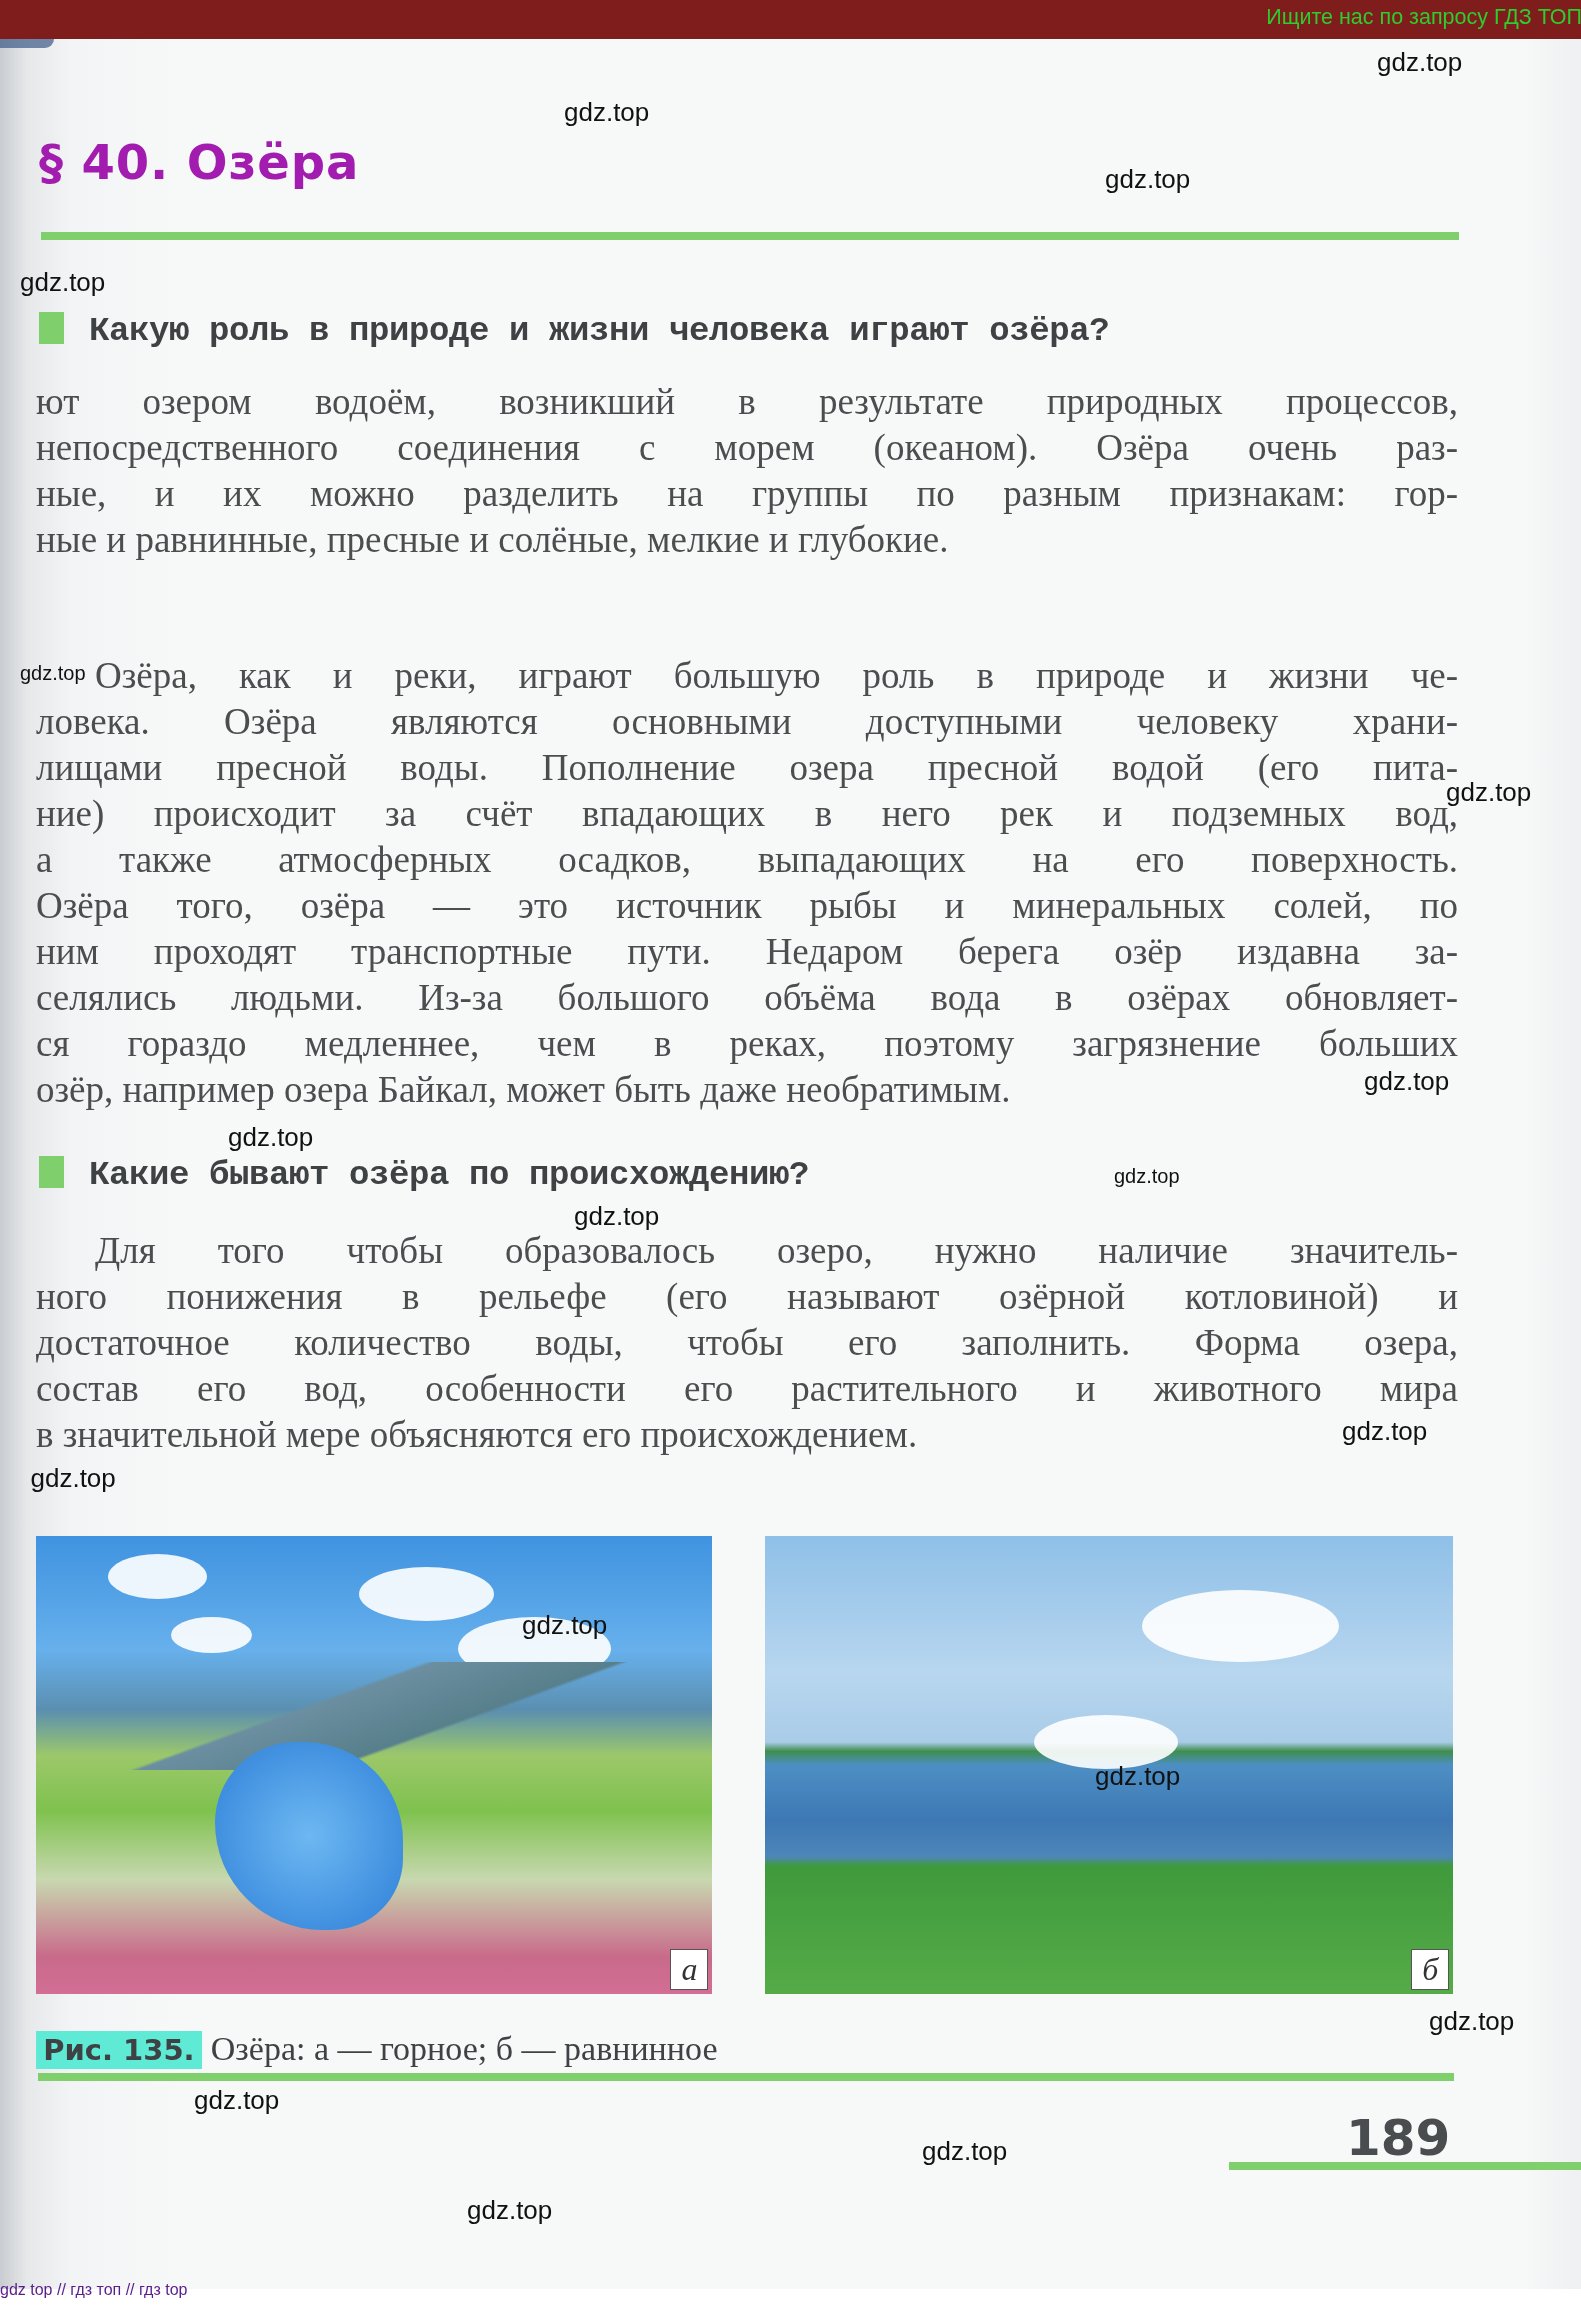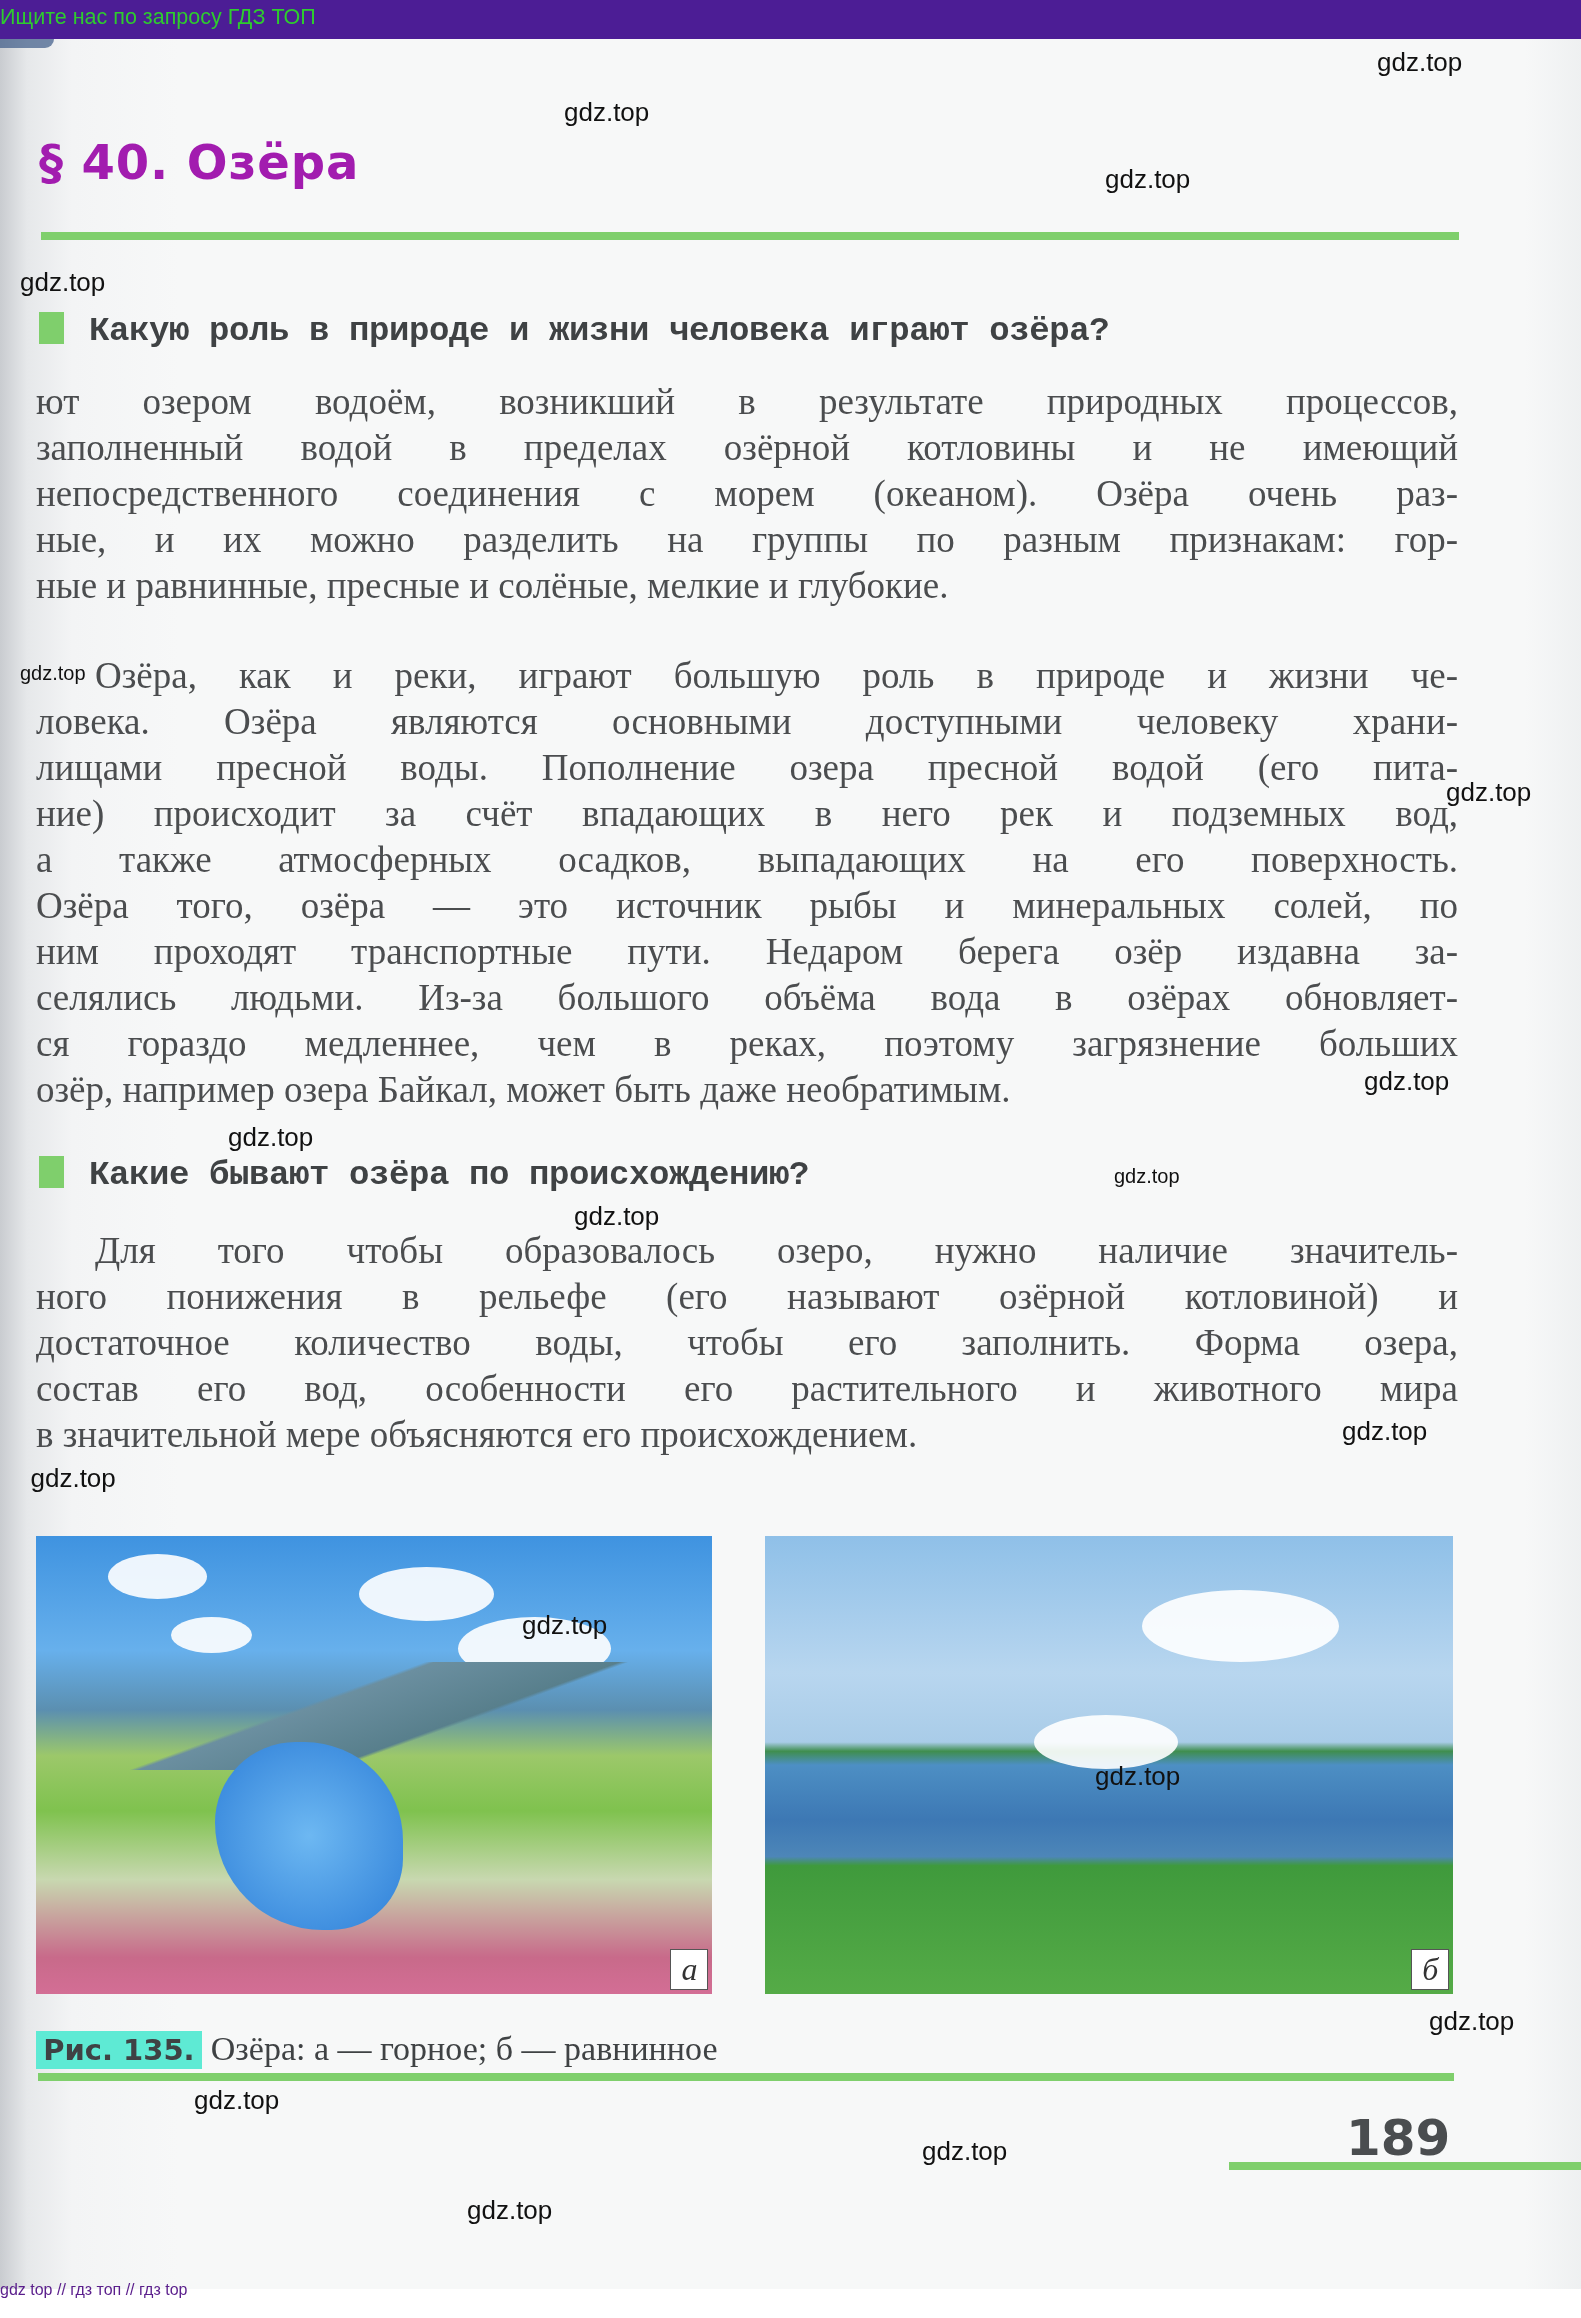--- a/index.html
+++ b/index.html
@@ -1,17 +1,17 @@
 <!DOCTYPE html>
 <html style="font-size:14.4px"><head>
 <meta charset="utf-8">
 <style>
   html, body { margin:0; padding:0; }
   body { width:1582px; height:2319px; position:relative; overflow:hidden; background:#ffffff; font-family:"Liberation Serif", serif; }
-  .topbar { position:absolute; left:0; top:0; width:1582px; height:39px; background:#4c1d95; text-align:left; }
+  .topbar { position:absolute; left:0; top:0; width:1582px; height:39px; background:#7f1d1d; text-align:right; }
   .topbar span { position:absolute; left:0; right:0; top:5.4px; font-family:"Liberation Sans", sans-serif; font-size:21.5px; color:#2ecc2e; }
   .page { position:absolute; left:0; top:39px; width:1582px; height:2250px;
           background:linear-gradient(90deg,#c9ccd0 0px,#e6e8ea 27px,#f3f4f5 72px,#f7f8f8 179px,#f7f8f8 1525px,#eef0f1 1582px); }
   .page-shadow-top { position:absolute; left:0; top:0; width:54px; height:9px; background:#3c5a88; border-radius:0 0 27px 0; opacity:.7; }
   .title { position:absolute; left:39px; top:134px; font-family:"DejaVu Sans", sans-serif; font-weight:bold; font-size:48px; color:#a21caf; letter-spacing:0.9px; }
   .rule { position:absolute; height:8px; background:#7fcf6c; }
   .h2 { position:absolute; left:39px; font-family:Liberation Mono, monospace; font-weight:bold; font-size:34px; color:#3f4244; letter-spacing:-0.4px; white-space:nowrap; }
   .h2 .sq { display:inline-block; width:25px; height:32px; background:#7fcf6c; margin-right:25px; vertical-align:-3.6px; }
   .para { position:absolute; left:36px; width:1422px; font-size:37px; line-height:46px; color:#4b4d4f; text-align:justify; }
   .para .line { display:block; white-space:nowrap; text-align:justify; text-align-last:justify; height:46px; }
@@ -46,21 +46,20 @@
 
 <div class="title">§ 40. Озёра</div>
 <div class="rule" style="left:41px; top:232px; width:1418px;"></div>
 
 <div class="h2" style="top:312px;">
   <span class="sq"></span><span>Какую роль в природе и жизни человека играют озёра?</span>
 </div>
 
 <div class="para" style="top:379px;">
   <span class="line">ют озером водоём, возникший в результате природных процессов,</span>
-  <span class="line">заполненный водой в пределах озёрной котловины и не имеющий</span>
   <span class="line">непосредственного соединения с морем (океаном). Озёра очень раз-</span>
   <span class="line">ные, и их можно разделить на группы по разным признакам: гор-</span>
   <span class="line last">ные и равнинные, пресные и солёные, мелкие и глубокие.</span>
 </div>
 
 <div class="para" style="top:653px;">
   <span class="line indent">Озёра, как и реки, играют большую роль в природе и жизни че-</span>
   <span class="line">ловека. Озёра являются основными доступными человеку храни-</span>
   <span class="line">лищами пресной воды. Пополнение озера пресной водой (его пита-</span>
   <span class="line">ние) происходит за счёт впадающих в него рек и подземных вод,</span>

